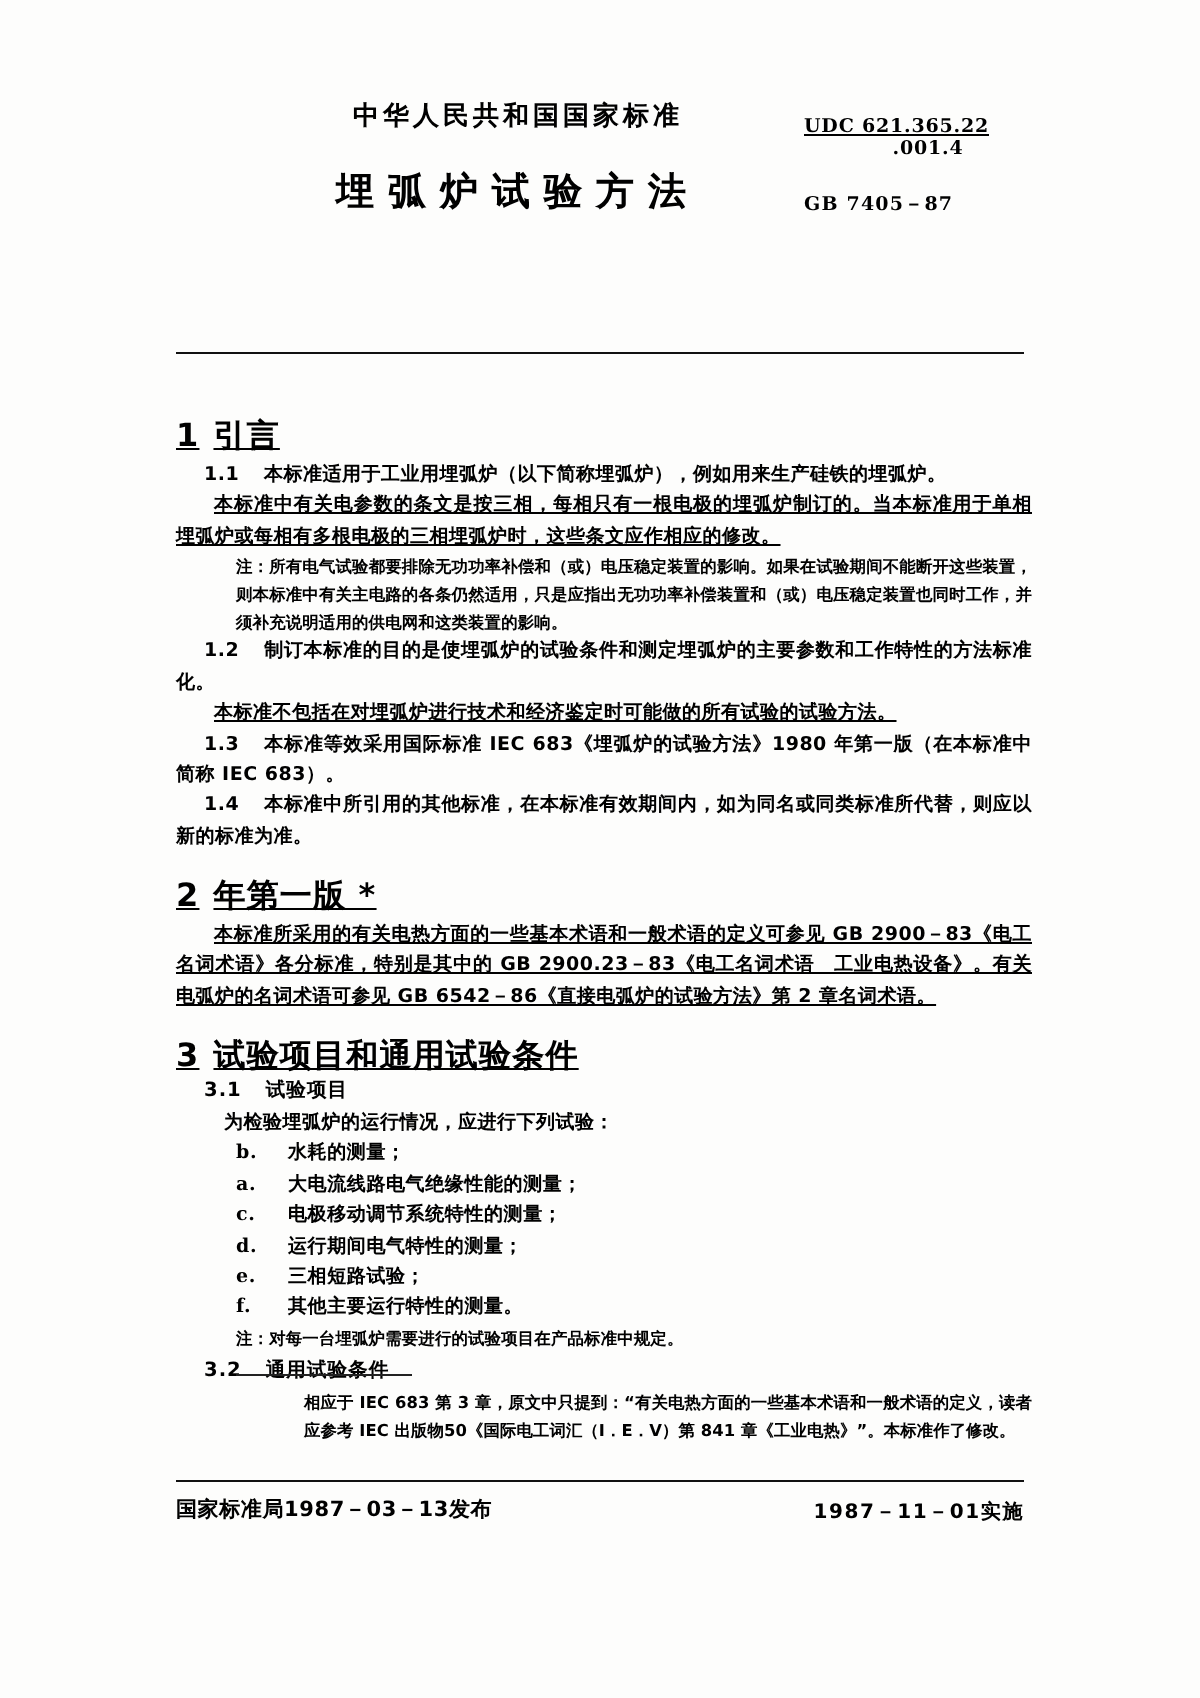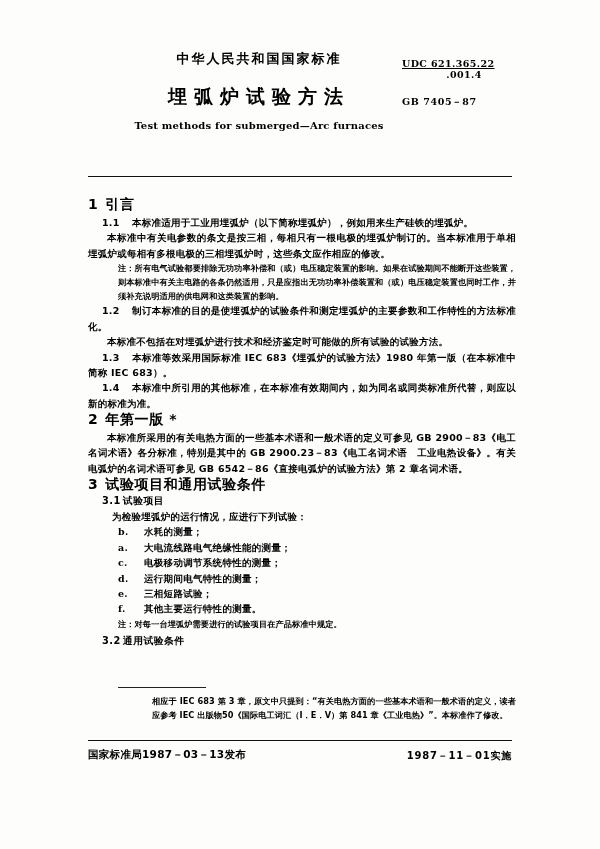--- a/index.html
+++ b/index.html
@@ -108,47 +108,48 @@
   .body {
     position: absolute;
     left: 88px;
     top: 196px;
     width: 428px;
     font-size: 9.6px;
     line-height: 1.0;
   }
   .sec-head {
     font-weight: bold;
-    font-size: 14px;
+    font-size: 16px;
     letter-spacing: 0.6px;
-    margin-top: 1px;
+    margin-top: 14px;
     margin-bottom: 4px;
     white-space: nowrap;
+    text-decoration: underline;
   }
   .sec-head .num { margin-right: 7px; }
   .sub-head {
     font-weight: bold;
     font-size: 9.8px;
     letter-spacing: 0.5px;
     margin-left: 14px;
     margin-top: 5px;
     margin-bottom: 3px;
     white-space: nowrap;
   }
-  .sub-head .num { margin-right: 2px; text-align: right; }
+  .sub-head .num { margin-right: 12px; text-align: right; }
   .para {
     font-weight: bold;
     font-size: 9.5px;
     letter-spacing: 0.25px;
     line-height: 1.62;
     text-align: justify;
     margin: 0;
     padding: 0;
   }
-  .first-ind { text-indent: 19px; }
+  .first-ind { text-indent: 19px; text-decoration: underline; }
   .numlead {
     font-weight: bold;
     display: inline-block;
     width: 30px;
     margin-left: 14px;
   }
   .note {
     font-weight: bold;
     font-size: 8.2px;
     letter-spacing: 0.1px;
@@ -215,21 +216,20 @@
 </style>
 </head>
 <body>
 
 <div class="page">
 
   <div class="header">
     <div class="hdr-center">
       <div class="std-org">中华人民共和国国家标准</div>
       <div class="std-title">埋弧炉试验方法</div>
-      <div class="std-title-en">Test methods for submerged—Arc furnaces</div>
     </div>
     <div class="hdr-right">
       <div class="udc-line1">UDC 621.365.22</div>
       <div class="udc-line2">.001.4</div>
       <div class="gb-no">GB 7405－87</div>
     </div>
   </div>
 
   <div class="rule-top"></div>
 

